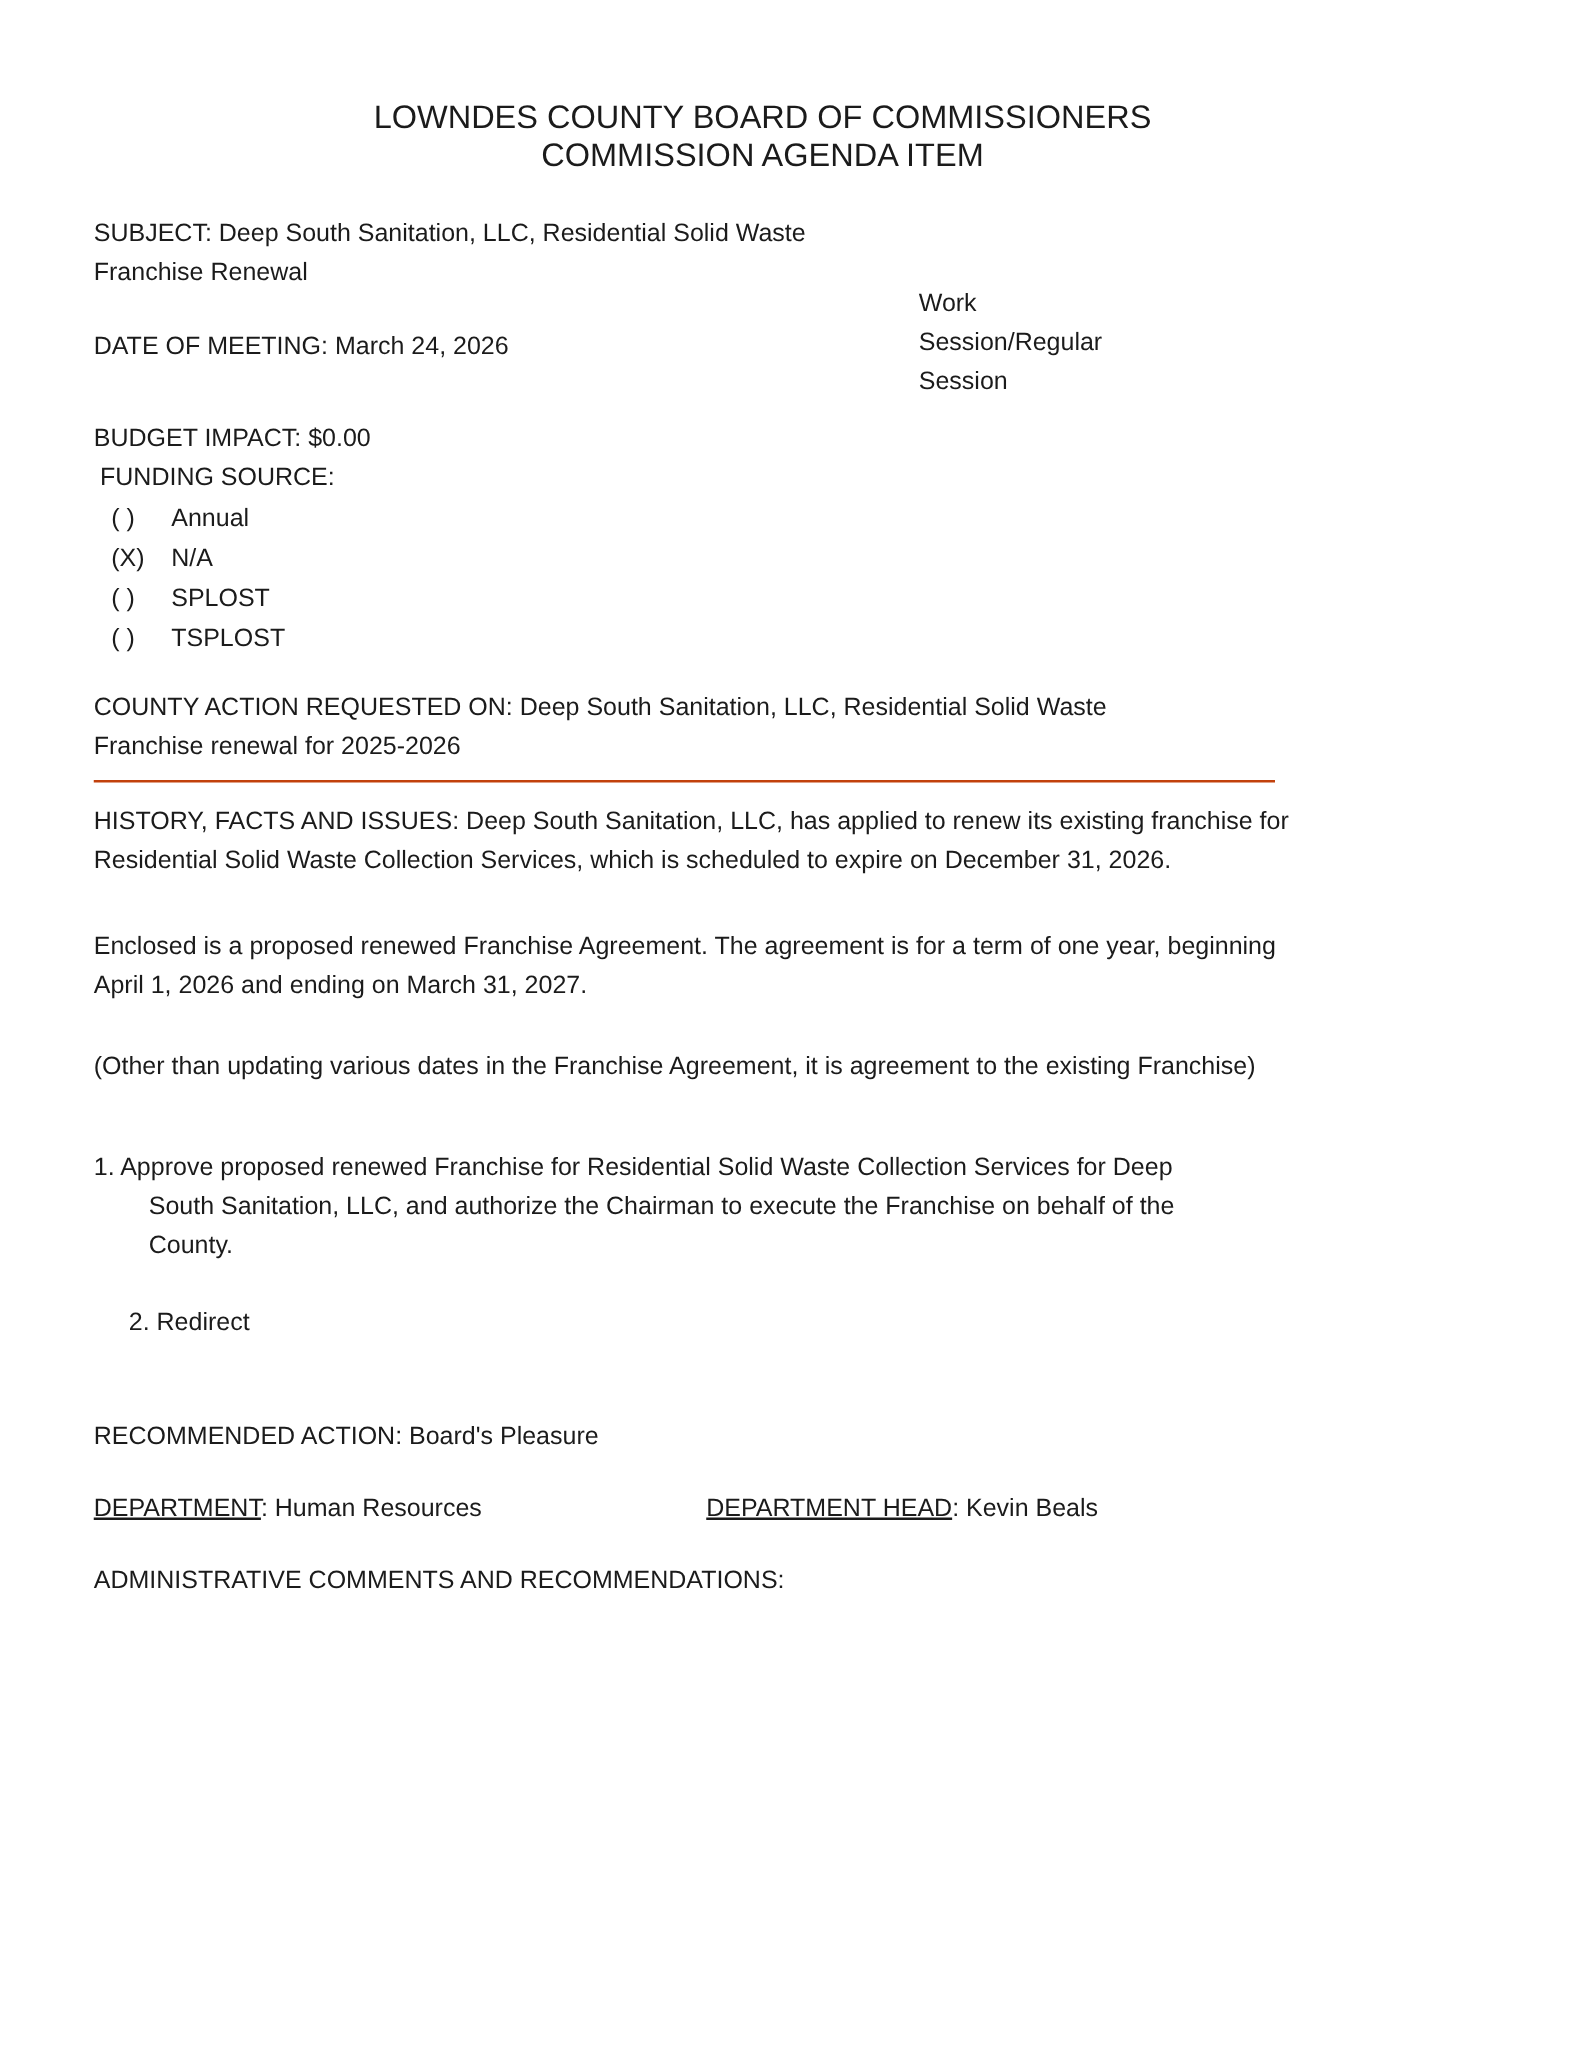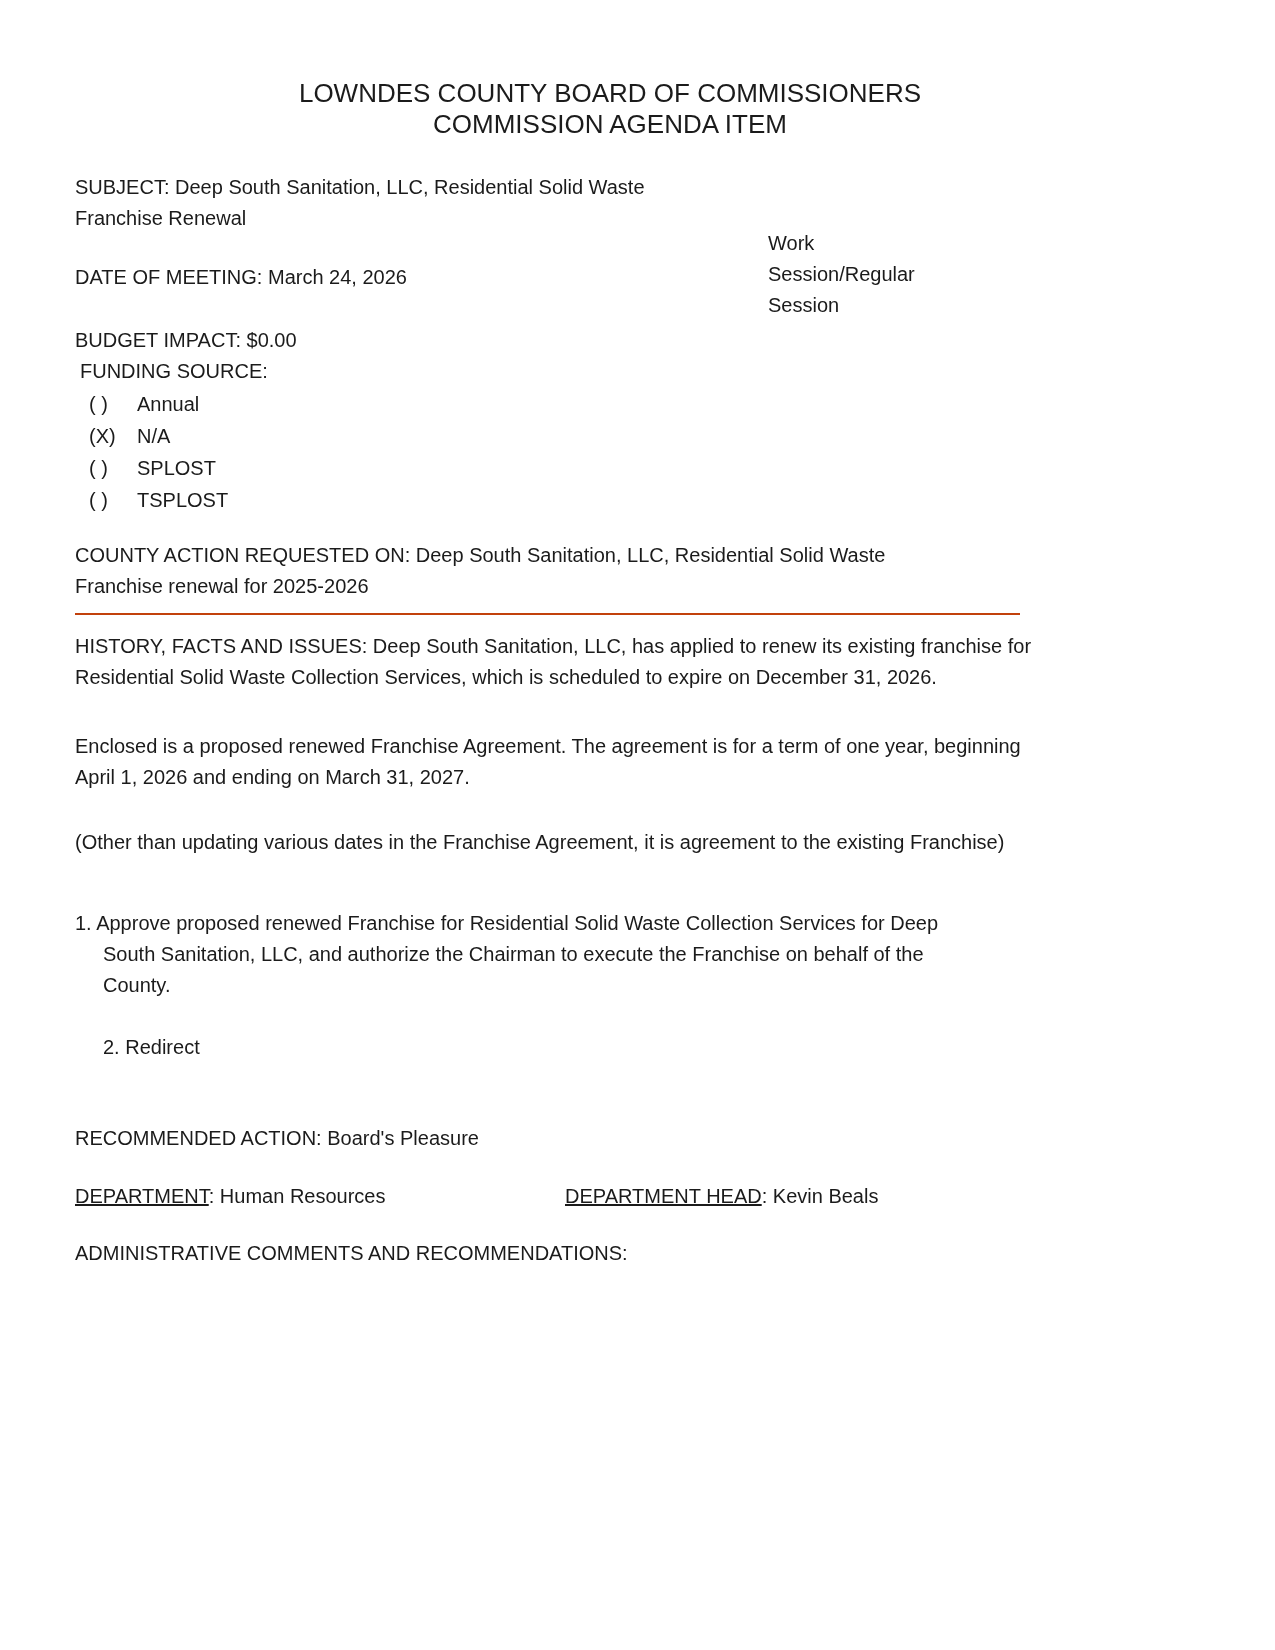--- a/index.html
+++ b/index.html
@@ -29,48 +29,48 @@
     text-align: center;
     font-size: 26px;
     line-height: 31px;
   }
   .line { white-space: nowrap; }
 
   .subject-block { margin-top: 32px; }
 
   .session-block {
     position: absolute;
-    left: 768px;
+    left: 735px;
     top: 228px;
     width: 190px;
     line-height: 31px;
   }
 
   .date-line   { margin-top: 28px; }
-  .budget-line { margin-top: 32px; }
+  .budget-line { margin-top: 43px; }
   .funding-label { margin-left: 5px; }
 
   .check-list { margin-top: 1px; margin-left: 14px; }
   .check-item { line-height: 32px; }
   .check-item .mark { display: inline-block; width: 48px; }
 
   .county-action {
     margin-top: 24px;
     width: 945px;
     padding-bottom: 11px;
     border-bottom: 2px solid #c2410c;
   }
 
   .history-block  { margin-top: 16px; }
   .enclosed-block { margin-top: 38px; }
   .note-block     { margin-top: 34px; }
 
   .options-block { margin-top: 50px; display: flex; }
   .options-label { width: 110px; flex: 0 0 110px; }
-  .option-item-1 .line + .line { margin-left: 28px; }
+  .option-item-1 .line + .line { margin-left: 44px; }
   .option-item-2 { margin-top: 31px; margin-left: 28px; }
   .option-item-2 .line { margin-left: 0; }
 
   .recommended-block { margin-top: 60px; }
 
   .department-row { margin-top: 27px; display: flex; }
   .department-cell { width: 490px; flex: 0 0 490px; }
   .underlined { text-decoration: underline; }
 
   .admin-block { margin-top: 26px; }

